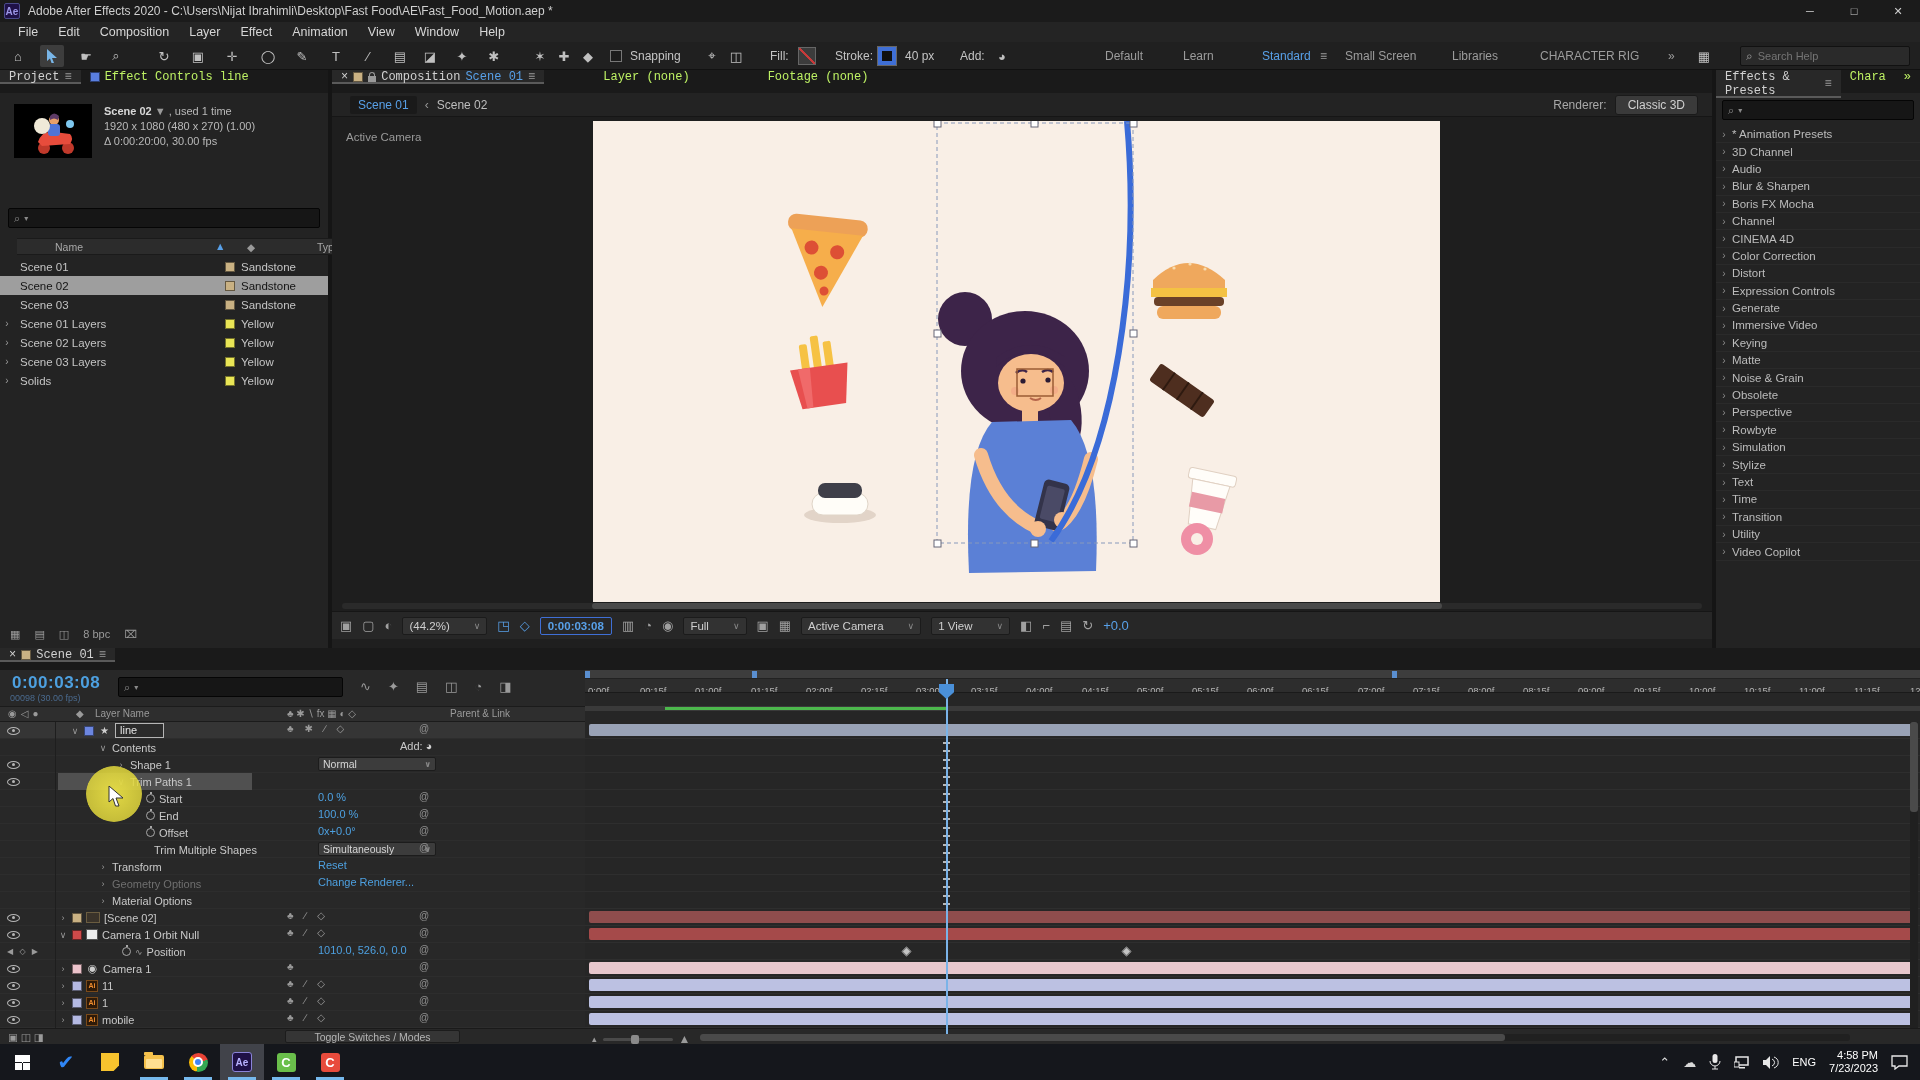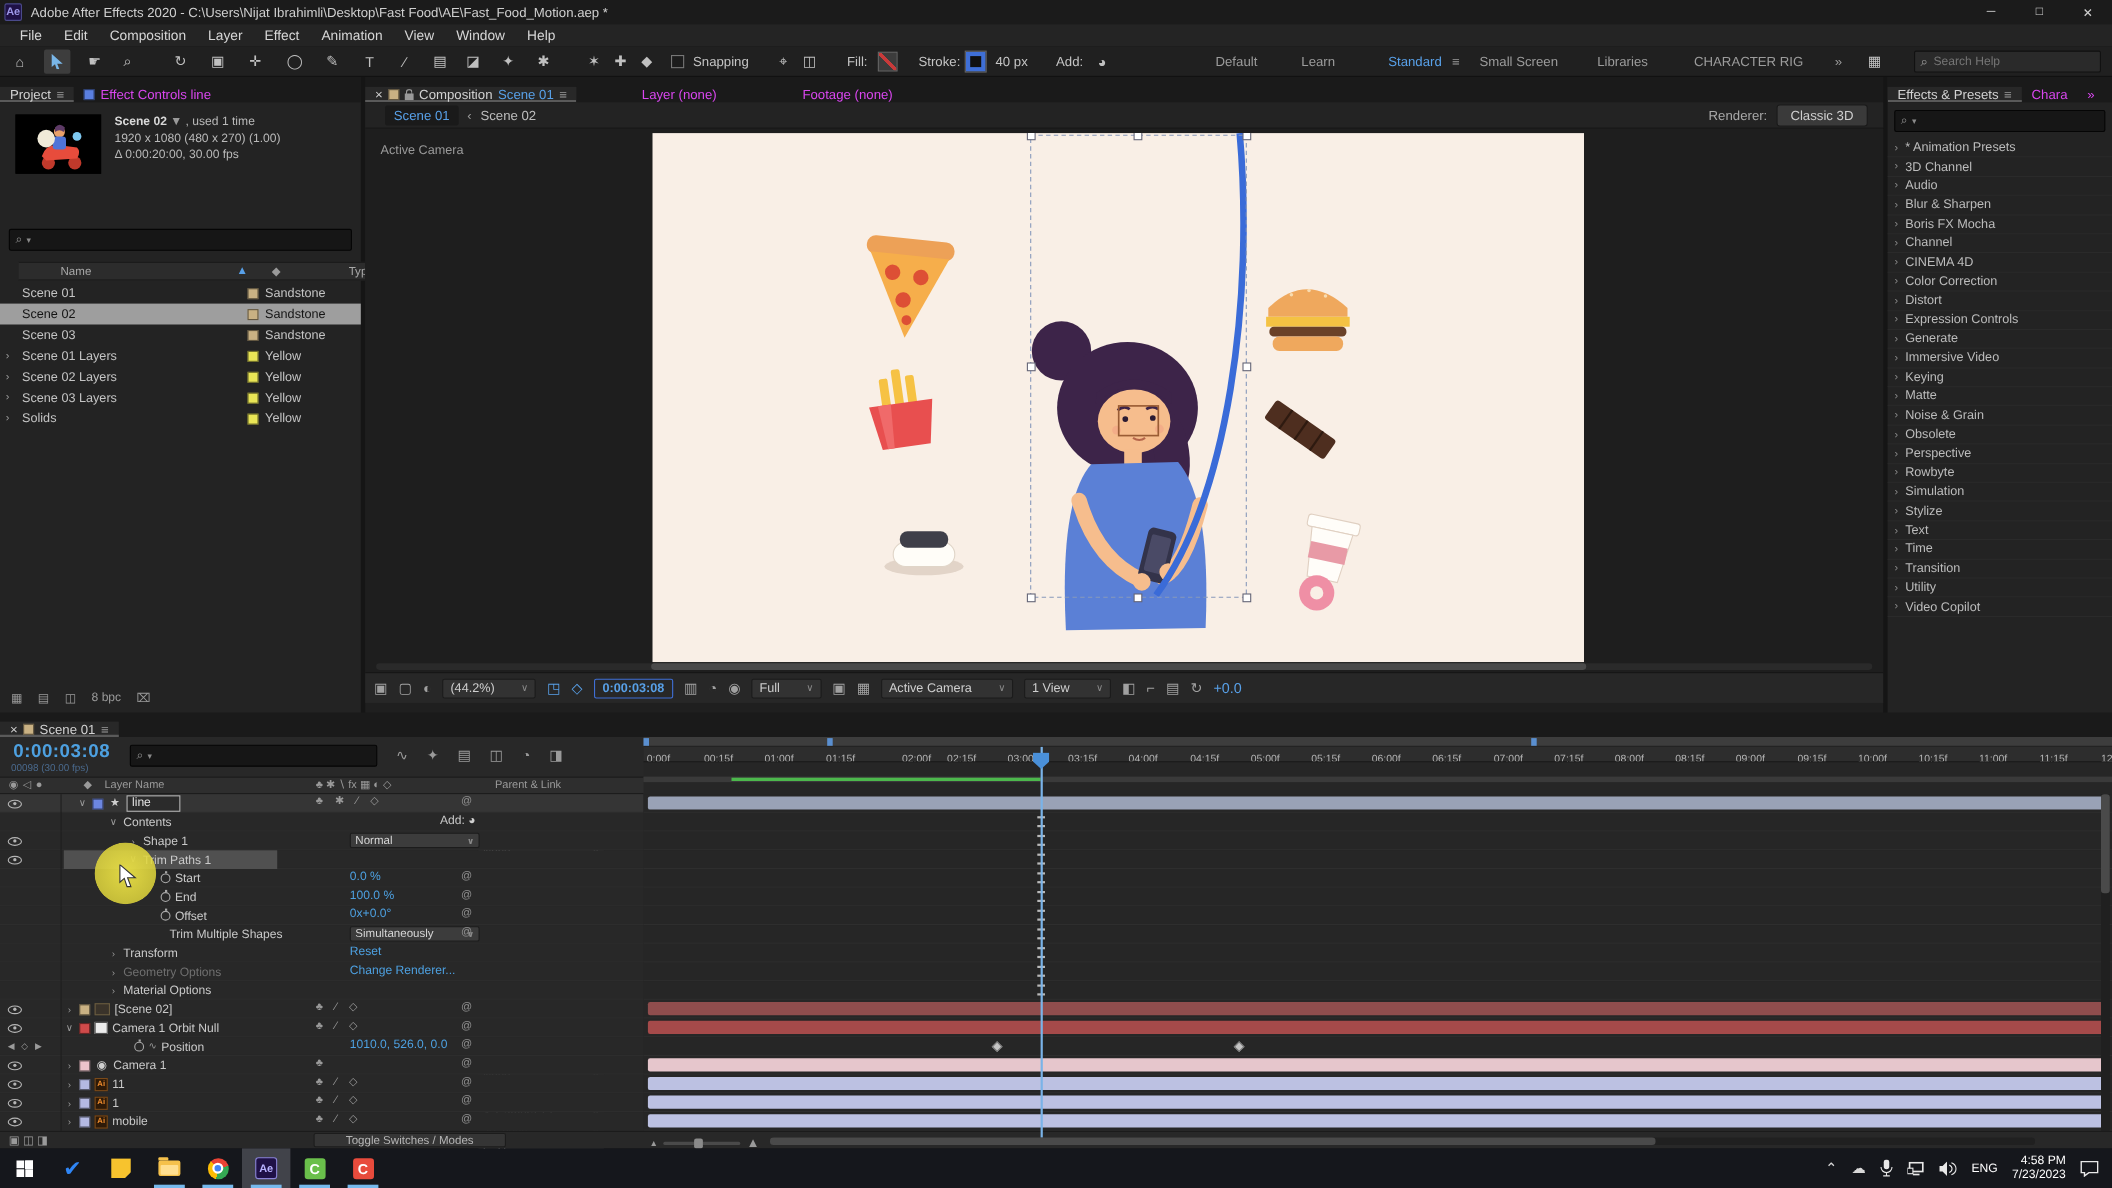--- a/index.html
+++ b/index.html
@@ -22,22 +22,22 @@
   .tb-label { position:absolute; top:7px; color:#c4c4c4; font-size:12px; }
   .tb-check { position:absolute; top:8px; width:12px; height:12px; border:1px solid #777; background:#1c1c1c; }
   .swatch-fill { position:absolute; top:5px; width:18px; height:18px; background:linear-gradient(45deg,#3c3c3c 44%,#c83a3a 44%,#c83a3a 56%,#3c3c3c 56%); border:1px solid #666; }
   .swatch-stroke { position:absolute; top:5px; width:18px; height:18px; background:#101010; border:4px solid #3f6fd6; outline:1px solid #666; }
   .ws { position:absolute; top:7px; color:#9c9c9c; font-size:12px; }
   .ws.active { color:#58a0e8; }
   #help-search { position:absolute; top:4px; right:10px; width:170px; height:20px; background:#2a2a2a; border:1px solid #111; border-radius:2px; color:#9a9a9a; display:flex; align-items:center; padding:0 5px; gap:5px; }
   #help-search input { background:transparent; border:none; outline:none; color:#9a9a9a; font-size:11px; width:130px; }
   
   .panel { position:absolute; background:#232323; }
-  .tabstrip { height:23px; background:#1a1a1a; display:flex; align-items:flex-end; font-size:12px; }
-  .tab { display:flex; align-items:center; gap:5px; padding:0 9px; color:#d946ef; }
+  .tabstrip { height:23px; background:#1a1a1a; display:flex; align-items:flex-start; font-size:12px;font-family:Liberation Mono, monospace; }
+  .tab { display:flex; align-items:center; gap:5px; padding:0 9px; color:#bef264; }
   .tab.active { background:#282828; color:#d2d2d2; box-shadow:inset 0 -2px 0 #5a5a5a; }
   .hamb { color:#9a9a9a; font-size:12px; }
   .chip { display:inline-block; width:10px; height:10px; border:1px solid rgba(0,0,0,.5); }
   .lock { display:inline-block; width:8px; height:6px; background:#9a9a9a; position:relative; margin-top:3px; }
   .lock::before { content:""; position:absolute; left:1px; top:-4px; width:4px; height:4px; border:1.5px solid #9a9a9a; border-bottom:none; border-radius:3px 3px 0 0; }
   .search-box { background:#161616; border:1px solid #050505; border-radius:2px; color:#8a8a8a; display:flex; align-items:center; padding:0 5px; gap:4px; font-size:11px; }
   
   #project-panel { left:0; top:70px; width:328px; height:578px; }
   #proj-preview { position:absolute; left:0; top:26px; width:328px; height:90px; }
   #proj-thumb { position:absolute; left:14px; top:8px; width:78px; height:54px; background:#000; display:flex; align-items:center; justify-content:center; }
@@ -724,21 +724,21 @@
     <span class="wa-nub" style="left:0"></span>
     <span class="wa-nub" style="left:167px"></span>
     <span class="wa-nub" style="left:807px"></span>
   </div>
   <div id="tl-ruler">
 
   <span class="ruler-lab" style="left: 3px;">0:00f</span>
       <span class="ruler-lab" style="left: 55px;">00:15f</span>
       <span class="ruler-lab" style="left: 110px; text-align: right;">01:00f</span>
       <span class="ruler-lab" style="left: 166px;">01:15f</span>
-      <span class="ruler-lab" style="left: 235px;">02:00f</span>
+      <span class="ruler-lab" style="left: 221px;">02:00f</span>
       <span class="ruler-lab" style="left: 276px;">02:15f</span>
       <span class="ruler-lab" style="left: 331px;">03:00f</span>
       <span class="ruler-lab" style="left: 386px;">03:15f</span>
       <span class="ruler-lab" style="left: 441px;">04:00f</span>
       <span class="ruler-lab" style="left: 497px;">04:15f</span>
       <span class="ruler-lab" style="left: 552px;">05:00f</span>
       <span class="ruler-lab" style="left: 607px;">05:15f</span>
       <span class="ruler-lab" style="left: 662px;">06:00f</span>
       <span class="ruler-lab" style="left: 717px;">06:15f</span>
       <span class="ruler-lab" style="left: 773px;">07:00f</span>

